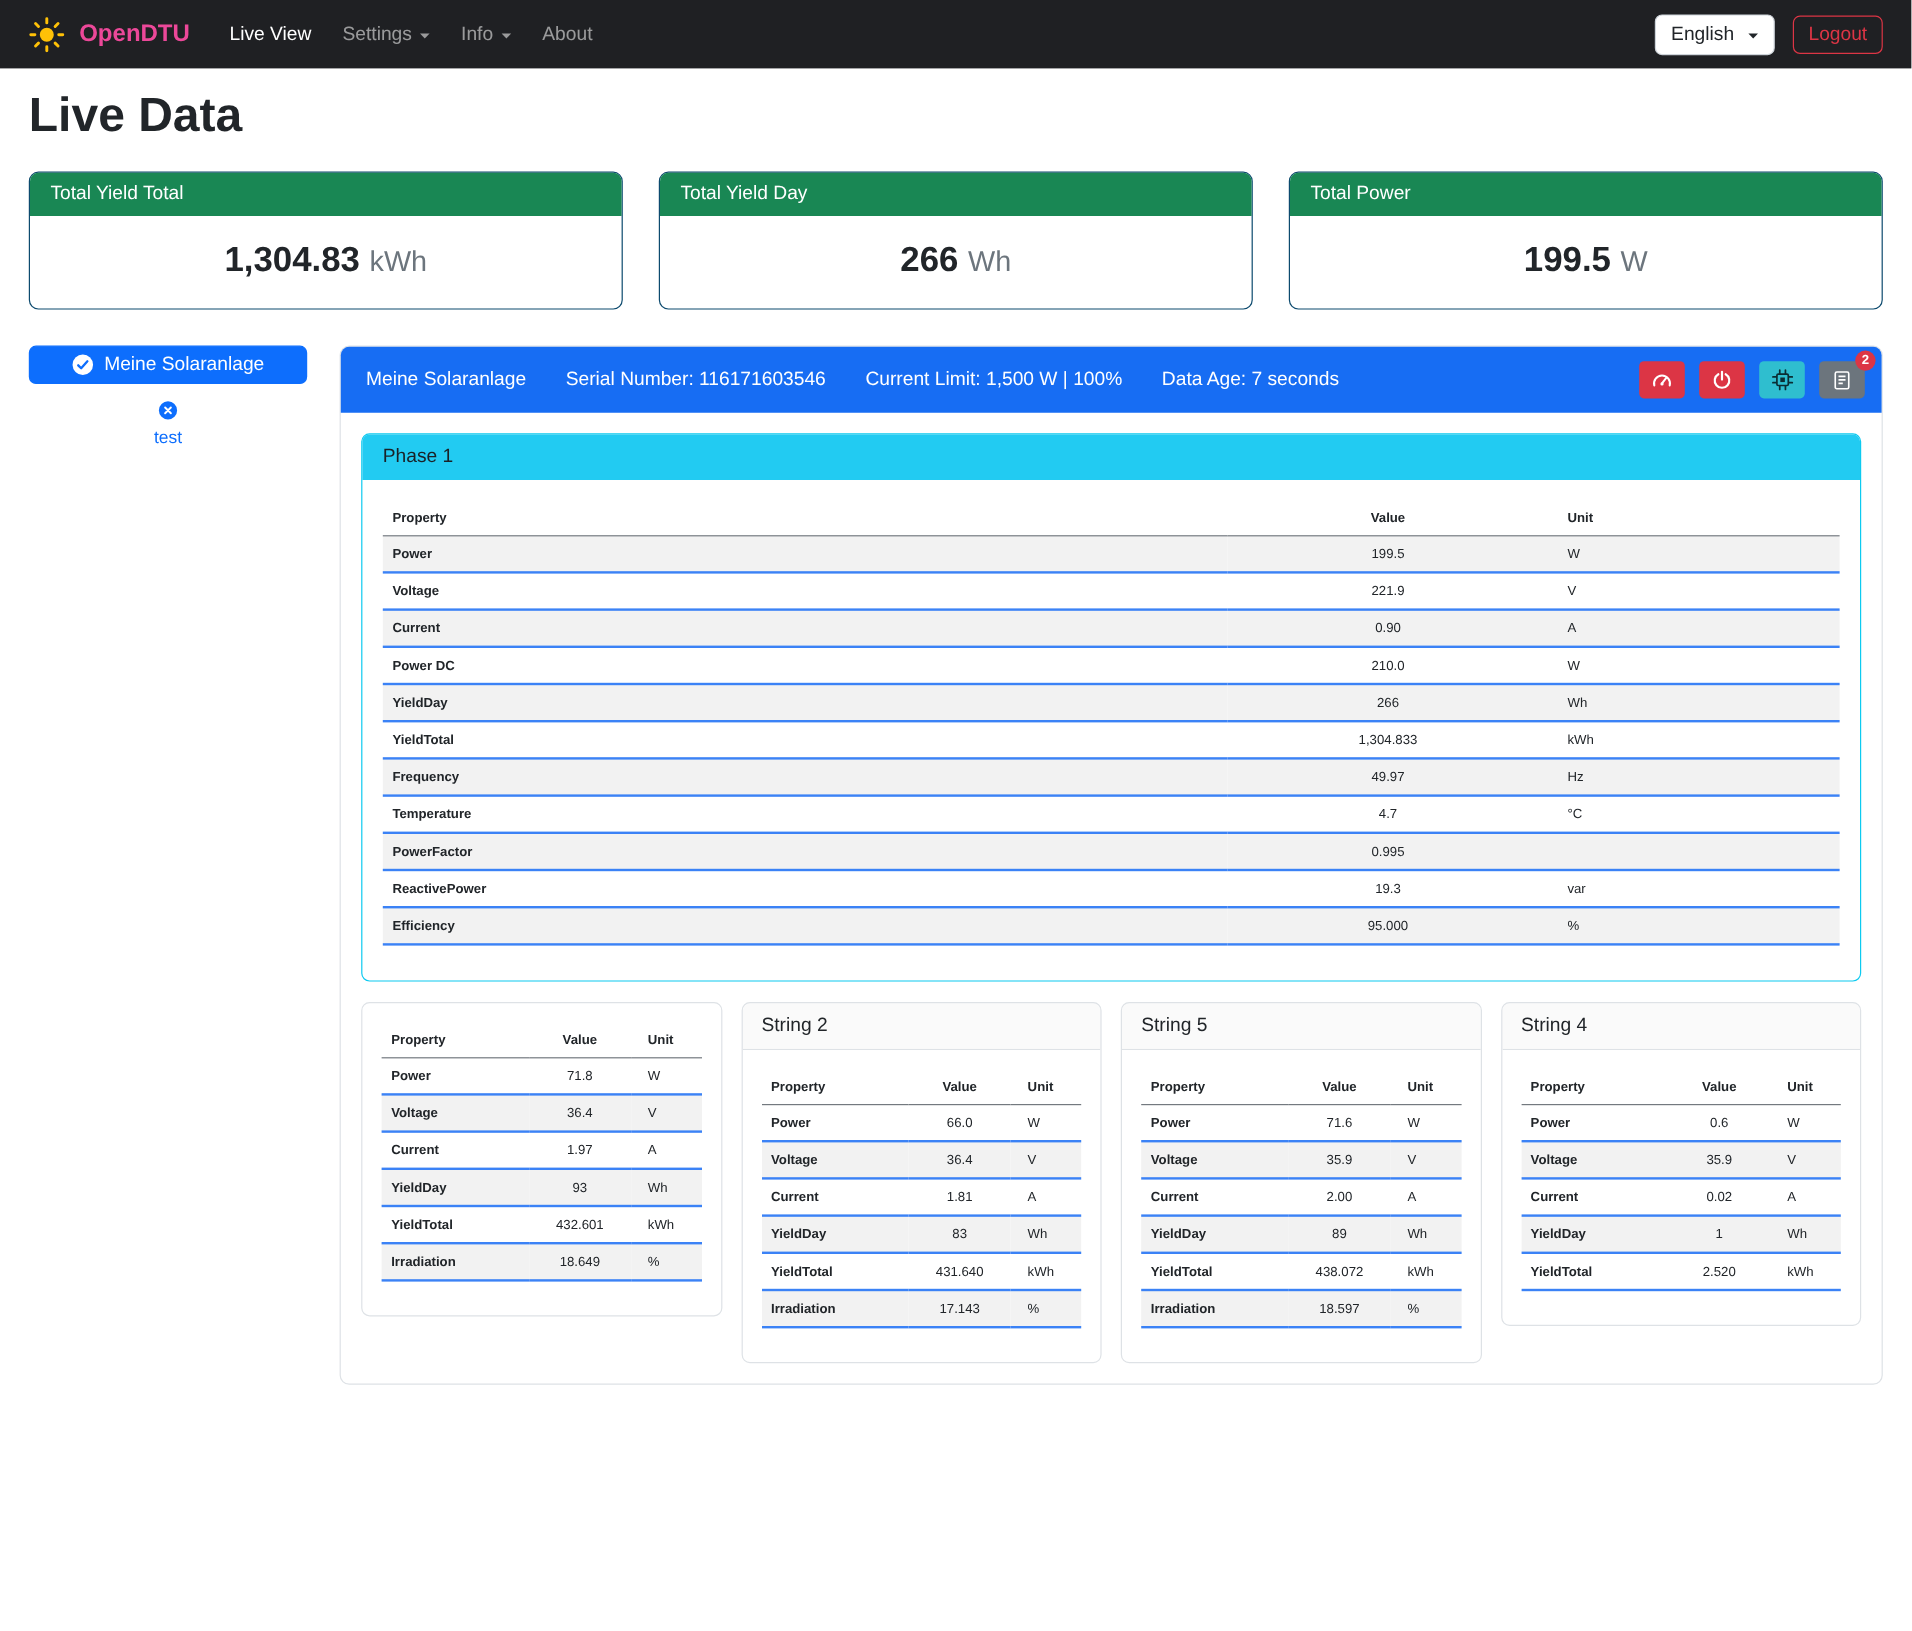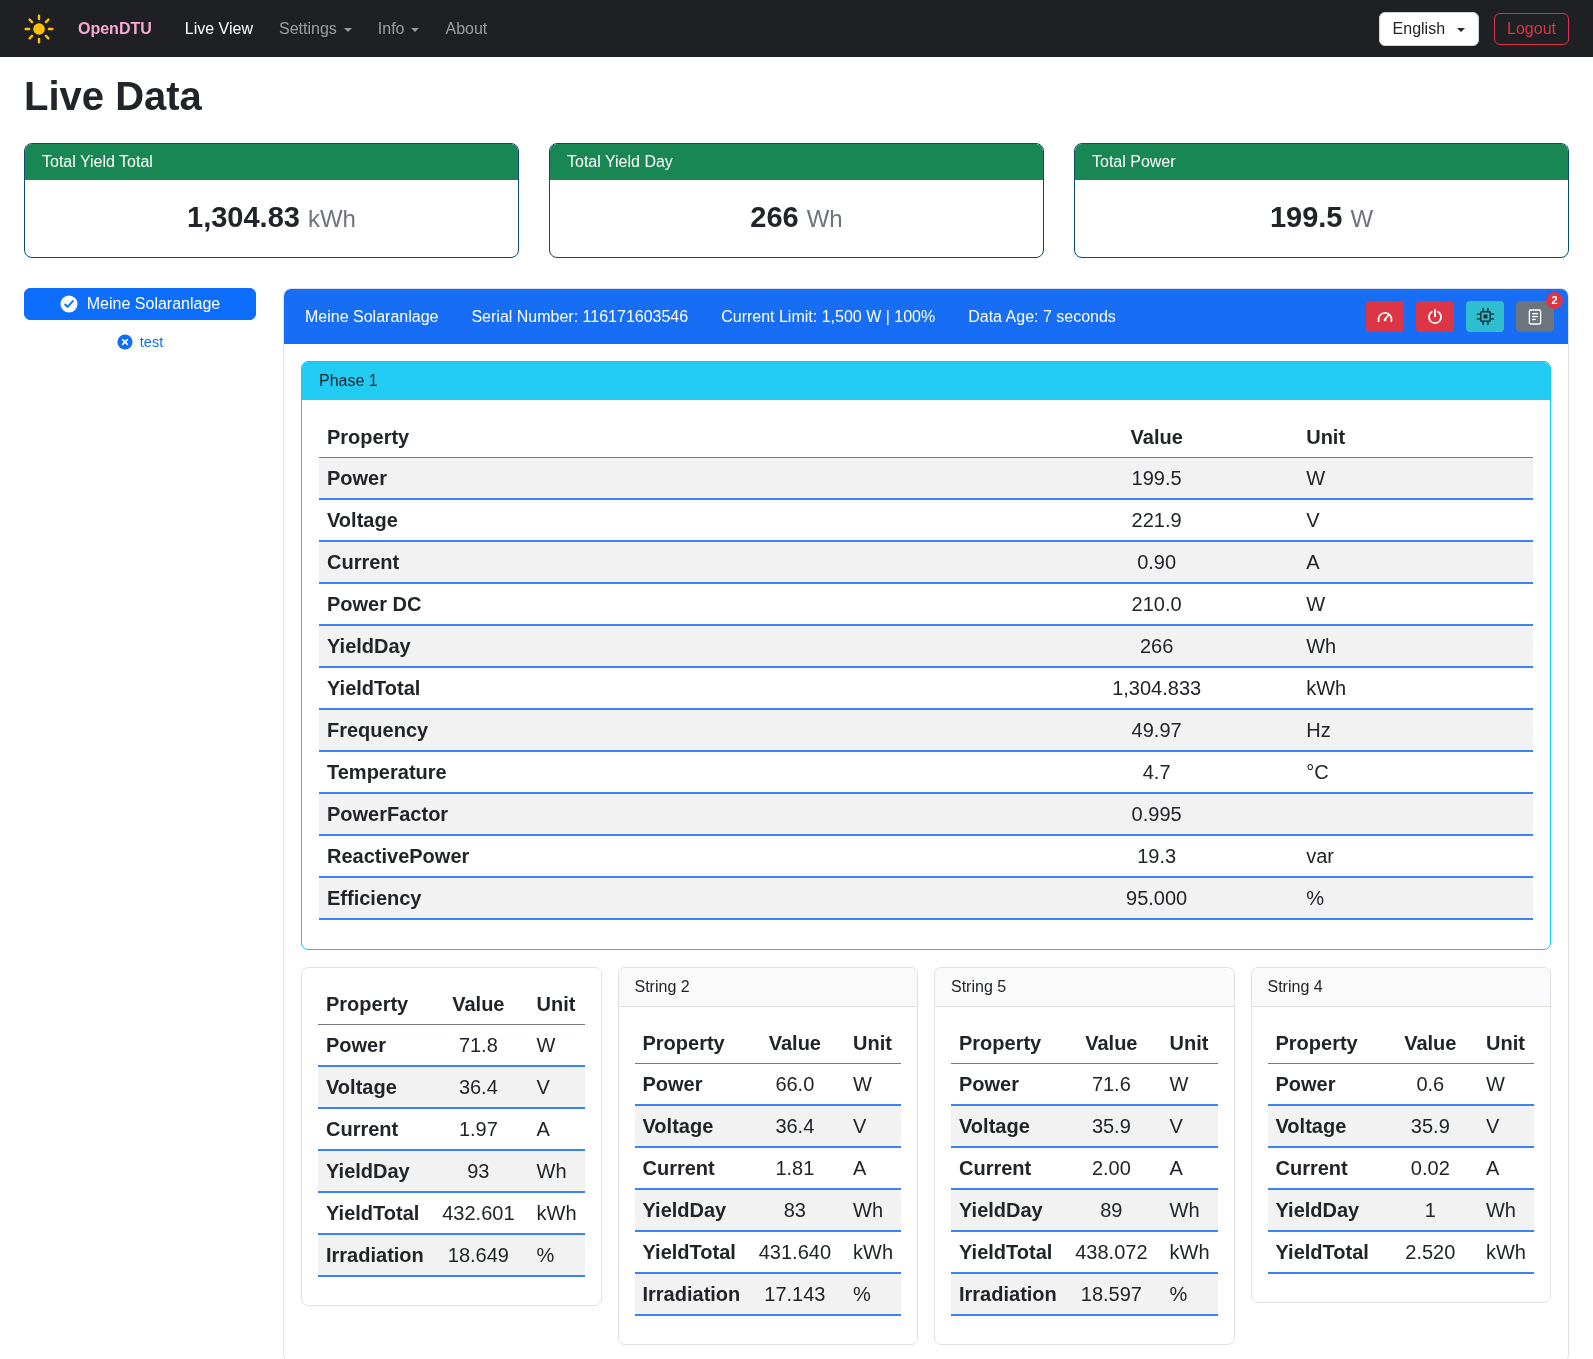--- a/index.html
+++ b/index.html
@@ -8,21 +8,21 @@
     font-family: "Liberation Sans", "DejaVu Sans", sans-serif;
     color:#212529; background:#fff; font-size:16px;
   }
   button { font-family: inherit; }
 
   
   .navbar {
     display:flex; align-items:center;
     background:#1f2023; height:57px; padding:0 24px;
   }
-  .brand { display:flex; align-items:center; gap:24px; color:#f9a8d4; font-size:16px; font-weight:600; margin-right:22px; cursor:pointer; }
+  .brand { display:flex; align-items:center; gap:12px; color:#ec4899; font-size:20px; font-weight:600; margin-right:22px; cursor:pointer; }
   .nav-links { display:flex; list-style:none; margin:0; padding:0; gap:4px; align-items:center; }
   .nav-link { color:rgba(255,255,255,.55); padding:8px 11px; text-decoration:none; display:flex; align-items:center; gap:7px; cursor:pointer; font-size:16px; background:none; border:none; }
   .nav-link.active { color:#fff; }
   .caret { width:0; height:0; border-left:4px solid transparent; border-right:4px solid transparent; border-top:4.5px solid currentColor; display:inline-block; margin-top:2px; }
   .nav-right { margin-left:auto; display:flex; gap:15px; align-items:center; }
   .lang-btn { background:#fff; color:#212529; border:1px solid #ced4da; border-radius:6px; padding:7px 13px; display:flex; align-items:center; gap:12px; font-size:16px; cursor:pointer; }
   .logout-btn { background:transparent; color:#dc3545; border:1px solid #dc3545; border-radius:6px; padding:6px 12px; font-size:16px; cursor:pointer; }
 
   
   .container { padding:0 24px 26px; }
@@ -33,36 +33,36 @@
   .summary-card { border:1px solid #0c4a6e; border-radius:8px; background:#fff; }
   .summary-card-header { background:#198754; color:#fff; padding:9px 17px; border-radius:7px 7px 0 0; font-size:16px; }
   .summary-card-body { text-align:center; padding:21px 16px 23px; }
   .summary-value { font-size:29px; font-weight:700; color:#212529; }
   .summary-unit { font-size:24px; color:#6c757d; margin-left:8px; }
 
   
   .main-row { display:flex; gap:27px; align-items:flex-start; }
   .left-col { width:232px; flex:0 0 232px; }
   .inverter-btn { width:100%; background:#0d6efd; border:1px solid #0d6efd; color:#fff; border-radius:6px; padding:6px 12px; font-size:16px; display:flex; align-items:center; justify-content:center; gap:9px; cursor:pointer; }
-  .test-item { margin-top:14px; display:flex; align-items:center; justify-content:center; gap:7px; color:#0d6efd; font-size:14.5px; cursor:pointer; }
+  .test-item { margin-top:14px; display:flex; align-items:center; justify-content:center; gap:7px; color:#0d6efd; font-size:14.5px; cursor:pointer;flex-direction:column; }
 
   .panel { flex:1; border:1px solid #dee2e6; border-radius:8px; background:#fff; }
   .panel-header { background:#176df3; color:#fff; border-radius:7px 7px 0 0; padding:12px 14px 12px 21px; display:flex; align-items:center; gap:33px; font-size:16px; }
   .panel-header-item { white-space:nowrap; }
   .header-actions { margin-left:auto; display:flex; gap:12px; }
   .icon-btn { width:38px; height:31px; border:none; border-radius:4px; display:flex; align-items:center; justify-content:center; cursor:pointer; position:relative; padding:0; }
   .icon-btn.danger { background:#dc3545; }
   .icon-btn.info { background:#2fbecf; }
   .icon-btn.secondary { background:#6c757d; }
   .badge { position:absolute; top:-9px; right:-9px; background:#dc3545; color:#fff; font-size:11px; font-weight:700; border-radius:9px; padding:3px 5.5px; line-height:1; }
 
   .panel-body { padding:17px; }
 
   
-  table { width:100%; border-collapse:collapse; font-size:20px; }
+  table { width:100%; border-collapse:collapse; font-size:11px; }
   th, td { padding:8.5px 8px; text-align:left; }
   thead th { font-weight:700; border-bottom:1px solid #73797f; }
   tbody th { font-weight:700; }
   tbody tr { border-bottom:2px solid #3b82f6; }
   .col-value { text-align:center; }
   .col-unit { padding-left:16px; }
 
   .phase-card { border:1px solid #0dcaf0; border-radius:7px; margin-bottom:17px; }
   .phase-card-header { background:#22cbf2; color:#1a2127; padding:10px 17px; border-radius:6px 6px 0 0; }
   .phase-card-body { padding:17px 17px 29px; }

